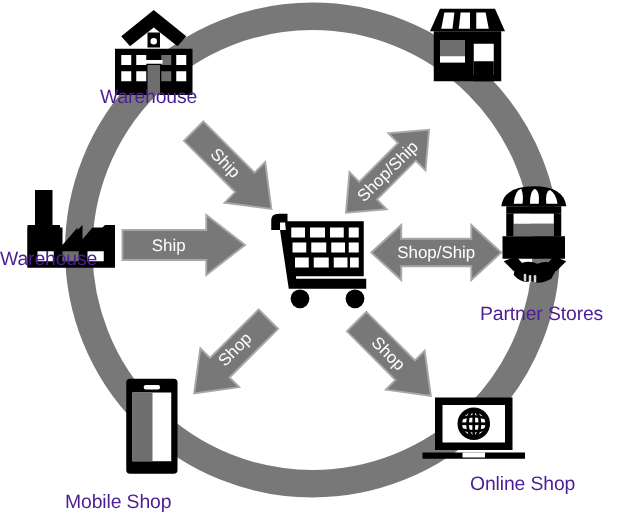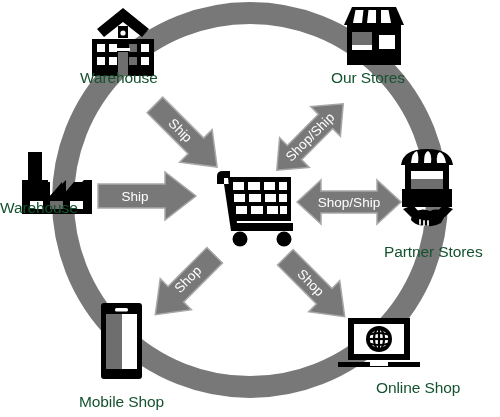--- a/index.html
+++ b/index.html
@@ -4,21 +4,21 @@
 <style>
   html,body{margin:0;padding:0;background:#ffffff;}
   body{width:500px;height:417px;overflow:hidden;
        font-family:"Liberation Sans",sans-serif;color:#000;}
   #stage{position:relative;width:500px;height:417px;background:#fff;}
   svg#diagram{position:absolute;left:0;top:0;width:500px;height:417px;display:block;}
   .node-label{
      position:absolute;
      font-family:"Liberation Sans",sans-serif;
      font-size:15.5px;
-     color:#14532d;
+     color:#4c1d95;
      white-space:nowrap;
      line-height:1;
      letter-spacing:-0.1px;
   }
   .arrow-label{
      fill:#ffffff;
      font-family:"Liberation Sans",sans-serif;
      font-size:13.5px;
      text-anchor:middle;
      dominant-baseline:middle;
@@ -199,23 +199,22 @@
 
       <rect x="8" y="49" width="13" height="8" fill="#fff"></rect>
       <rect x="28" y="49" width="13" height="8" fill="#6e6e6e"></rect>
       <rect x="48" y="49" width="13" height="8" fill="#fff"></rect>
     </g>
 
   </svg>
 
   <div class="node-label" style="left:80px; top:70px;">Warehouse</div>
 
-  <div class="node-label" style="left:331px; top:70px;">Our Stores</div>
 
   <div class="node-label" style="left:384px; top:244px;">Partner Stores</div>
 
   <div class="node-label" style="left:336px; top:380px;margin-left:40px;">Online Shop</div>
 
-  <div class="node-label" style="left:79px; top:394px;">Mobile Shop</div>
+  <div class="node-label" style="left:52px; top:394px;">Mobile Shop</div>
 
   <div class="node-label" style="left:0px; top:200px;">Warehouse</div>
 
 </div>
 
 </body></html>

